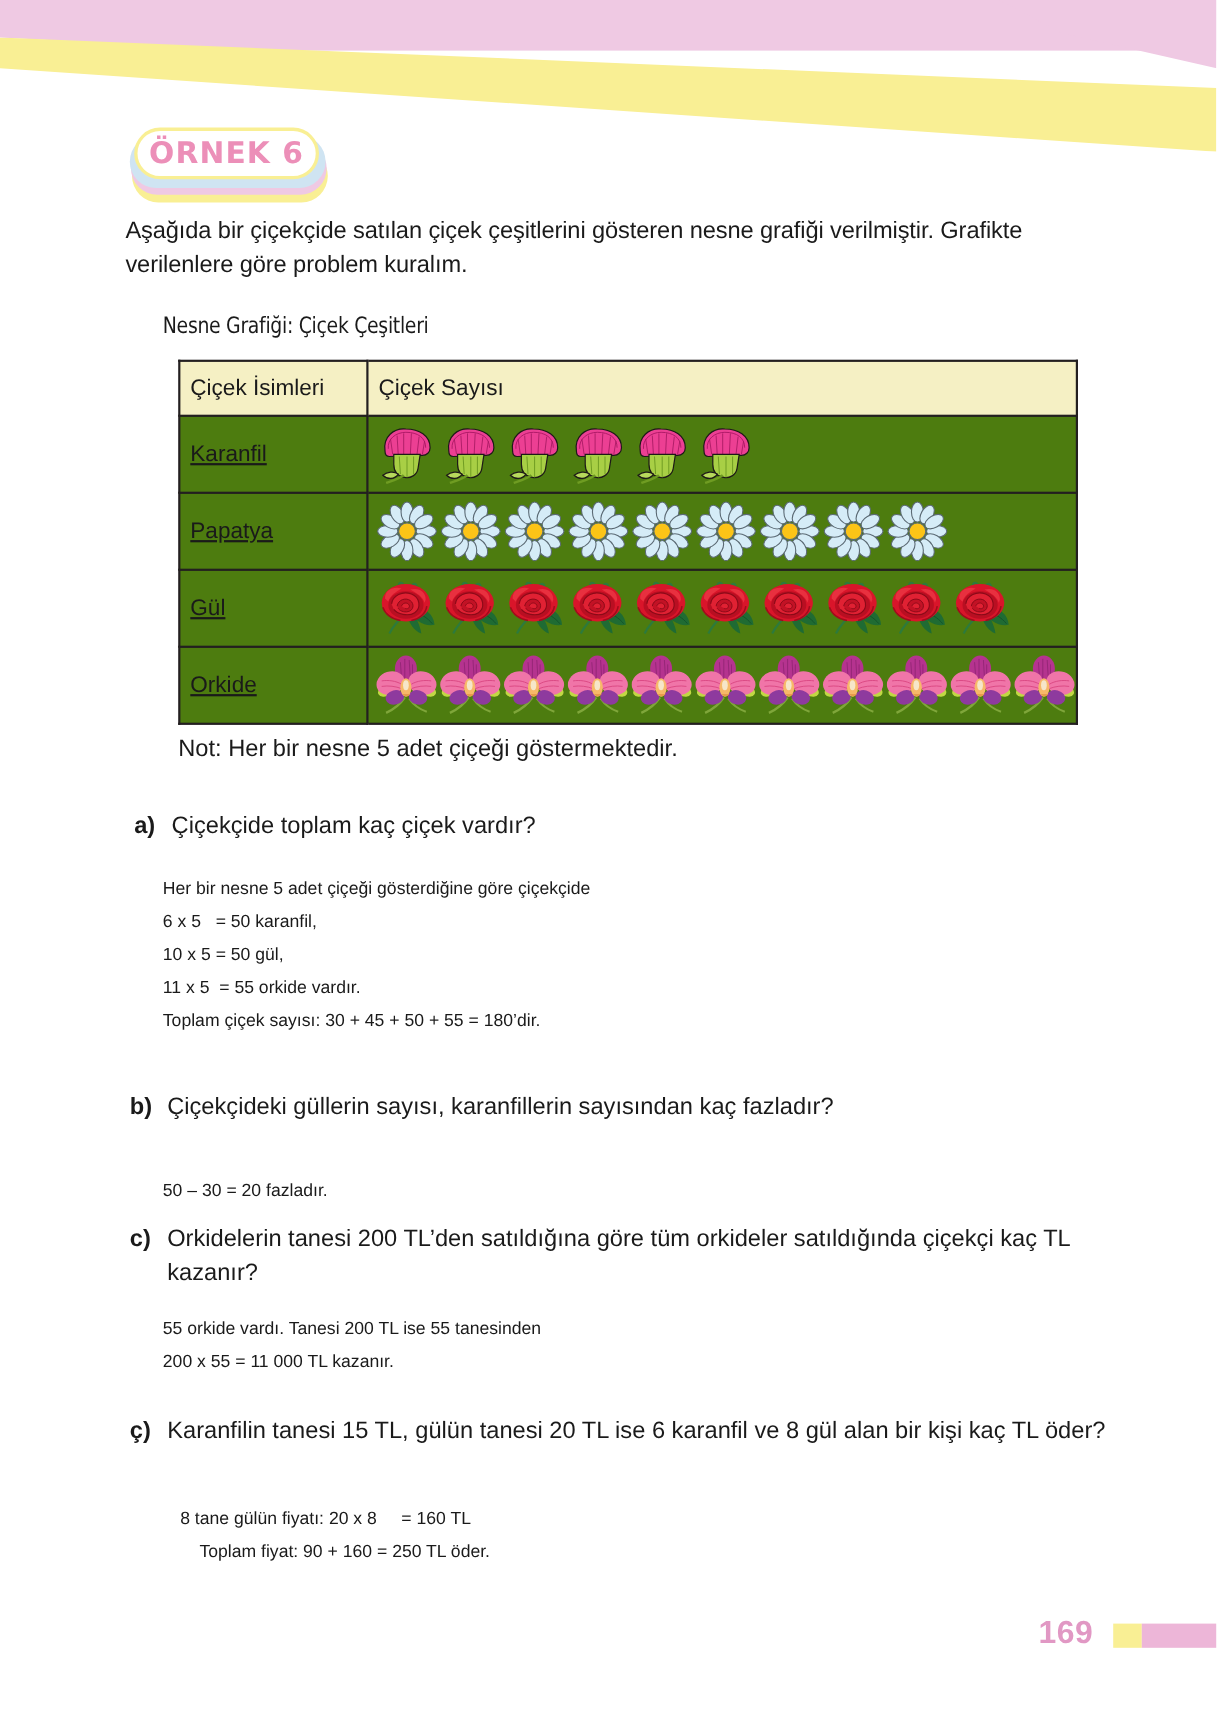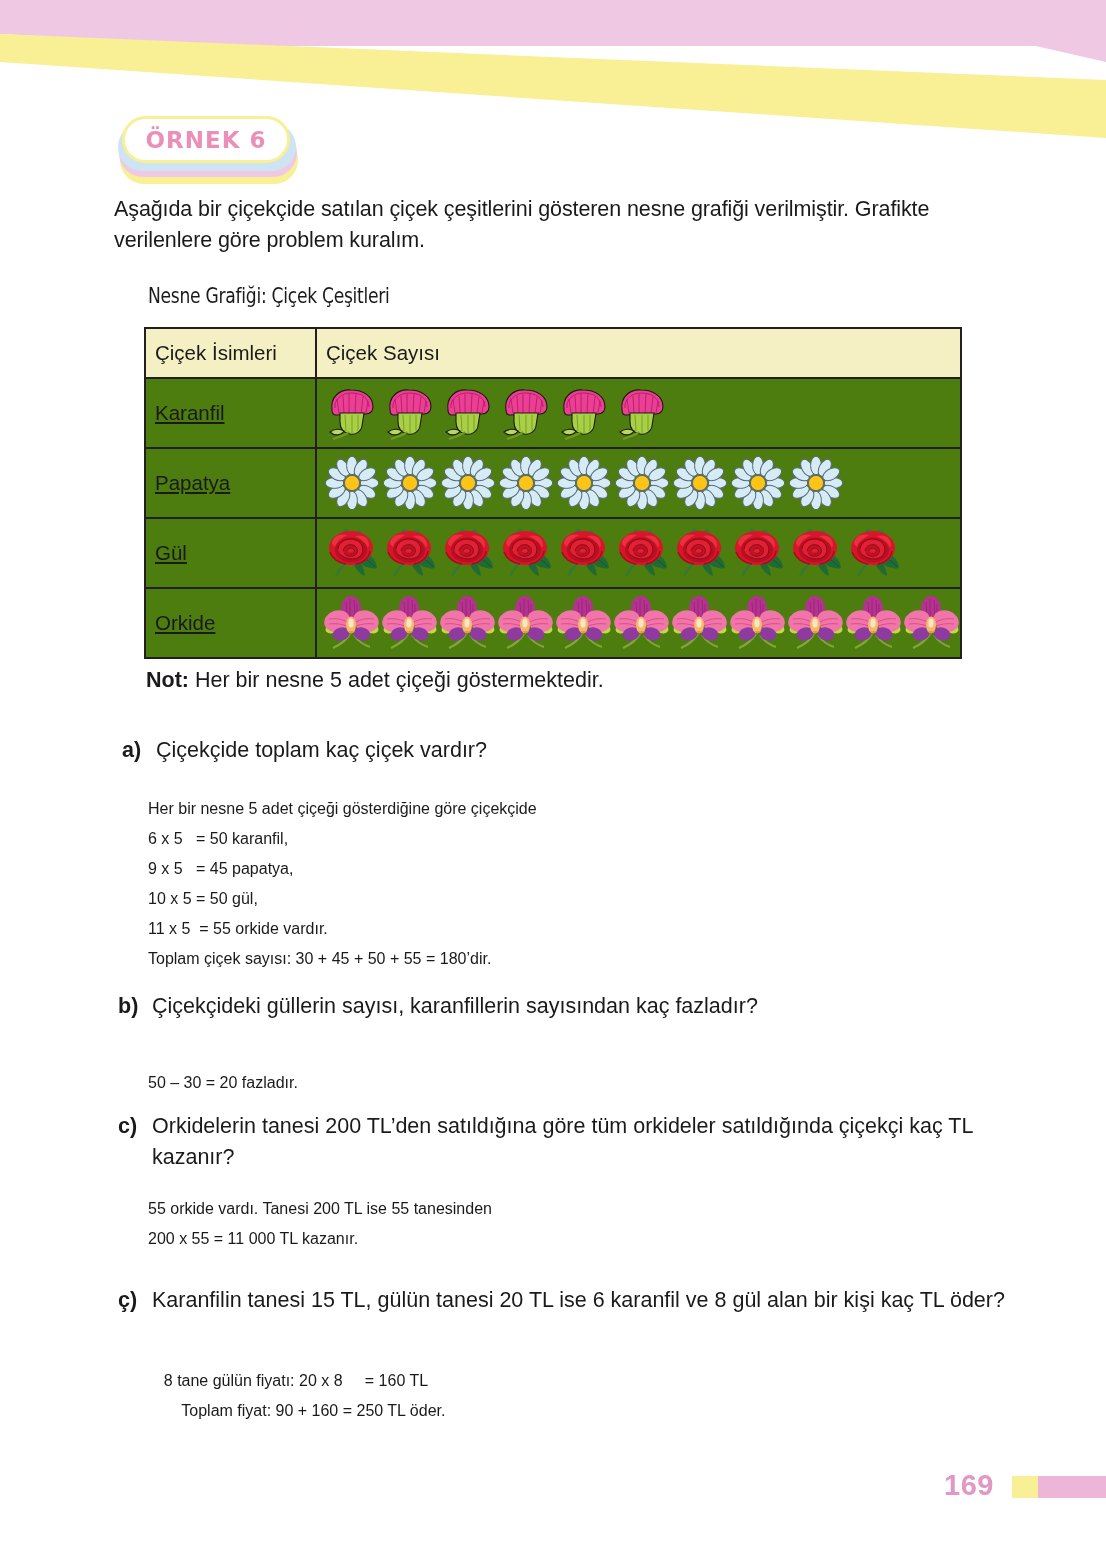--- a/index.html
+++ b/index.html
@@ -88,21 +88,21 @@
     background: #ffffff;
     border: 3px solid #f9ef94;
     box-sizing: border-box;
     display: flex;
     align-items: center;
     justify-content: center;
   }
   .badge-text {
     font-family: "DejaVu Sans", sans-serif;
     font-weight: bold;
-    font-size: 23px;
+    font-size: 27px;
     color: #ec8fb8;
     letter-spacing: 1px;
   }
 
   
   .intro {
     position: absolute;
     left: 114px; top: 194px;
     width: 890px;
     font-size: 21.5px;
@@ -117,21 +117,21 @@
     font-size: 20.5px;
     font-weight: normal;
     letter-spacing: -0.3px;
     transform: scaleX(0.93);
     transform-origin: left center;
   }
 
   
   .tbl {
     position: absolute;
-    left: 144px; top: 327px;
+    left: 162px; top: 327px;
     width: 818px;
     border-collapse: collapse;
     table-layout: fixed;
   }
   .tbl td, .tbl th {
     border: 2px solid #231f20;
     padding: 0;
     text-align: left;
     font-weight: normal;
   }
@@ -167,21 +167,21 @@
     width: 56px;
     height: 58px;
     flex: 0 0 auto;
   }
 
   .note {
     position: absolute;
     left: 146px; top: 668px;
     font-size: 21.5px;
   }
-  .note b { font-weight: bold; }
+  .note b { font-weight: normal; margin-left: 16px; }
 
   
   .q {
     position: absolute;
     font-size: 21.5px;
     line-height: 31px;
   }
   .q .lbl {
     position: absolute;
     left: 0; top: 0;
@@ -971,21 +971,20 @@
     <b>Not:</b><span> Her bir nesne 5 adet çiçeği göstermektedir.</span>
   </div>
 
   <div class="q" style="left:122px; top:735px; width:880px;">
     <span class="lbl">a)</span>
     <span class="txt">Çiçekçide toplam kaç çiçek vardır?</span>
   </div>
   <div class="ans-rows" style="left:148px; top:794px;">
     <div>Her bir nesne 5 adet çiçeği gösterdiğine göre çiçekçide</div>
     <div style="white-space:pre;">6 x 5   = 50 karanfil,</div>
-    <div style="white-space:pre;">9 x 5   = 45 papatya,</div>
     <div style="white-space:pre;">10 x 5 = 50 gül,</div>
     <div style="white-space:pre;">11 x 5  = 55 orkide vardır.</div>
     <div>Toplam çiçek sayısı: 30 + 45 + 50 + 55 = 180’dir.</div>
   </div>
 
   <div class="q" style="left:118px; top:991px; width:880px;">
     <span class="lbl">b)</span>
     <span class="txt">Çiçekçideki güllerin sayısı, karanfillerin sayısından kaç fazladır?</span>
   </div>
   <div class="ans-rows" style="left:148px; top:1048px;margin-top:20px;">

